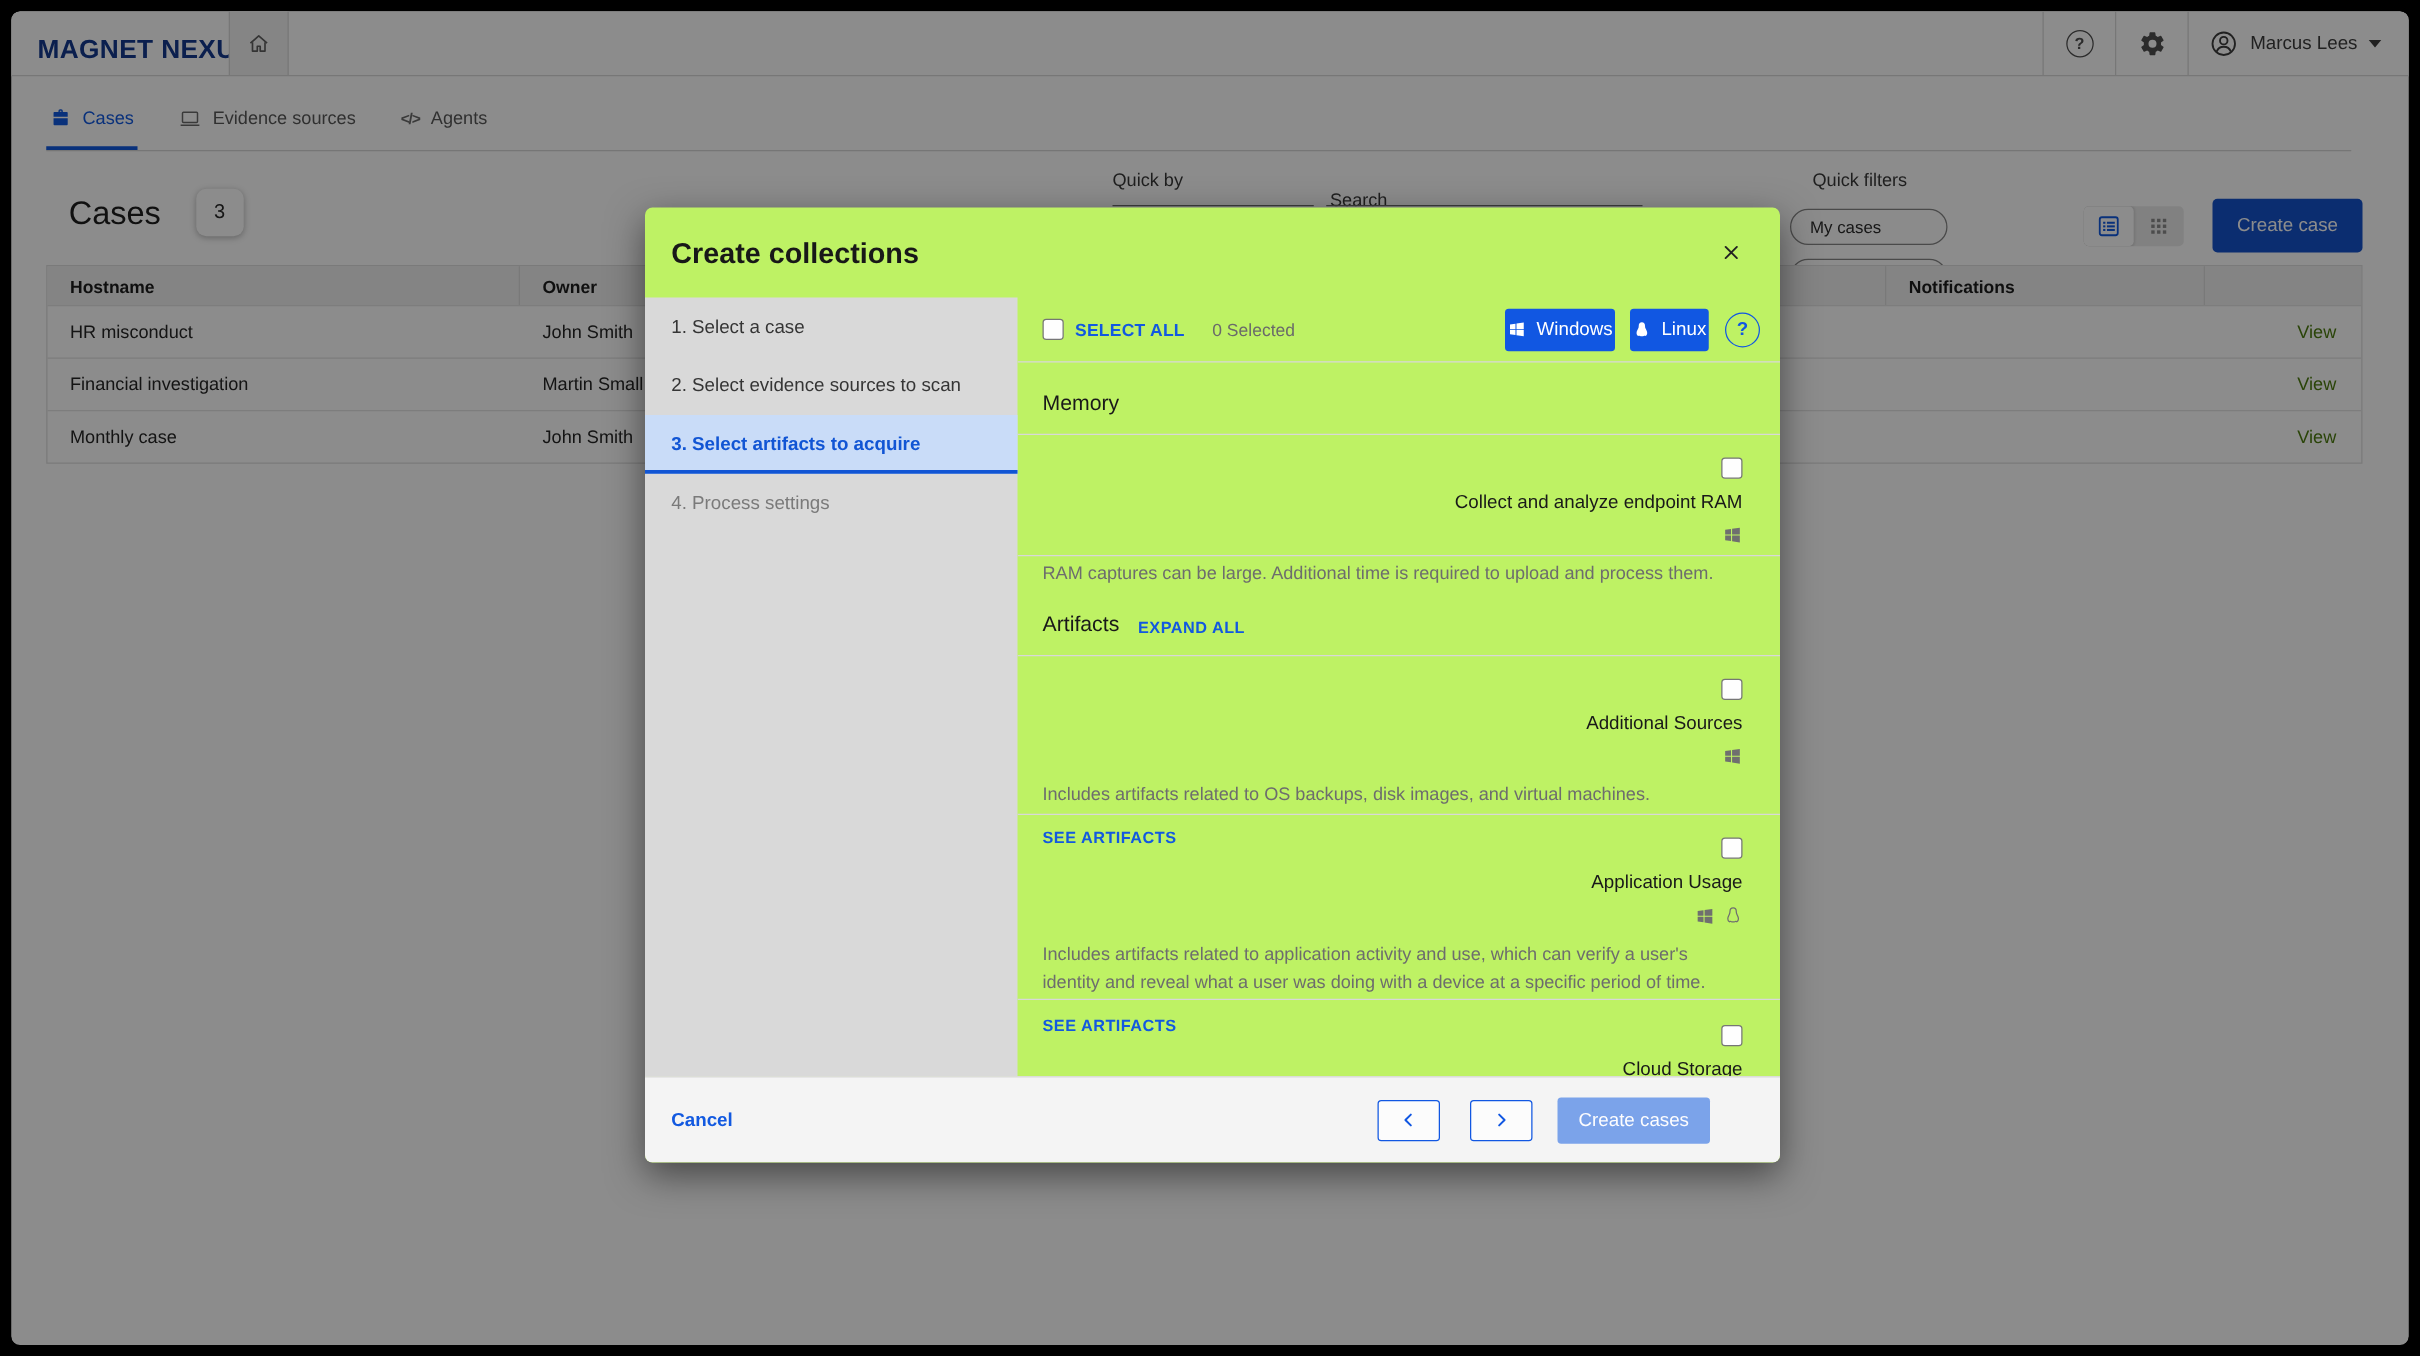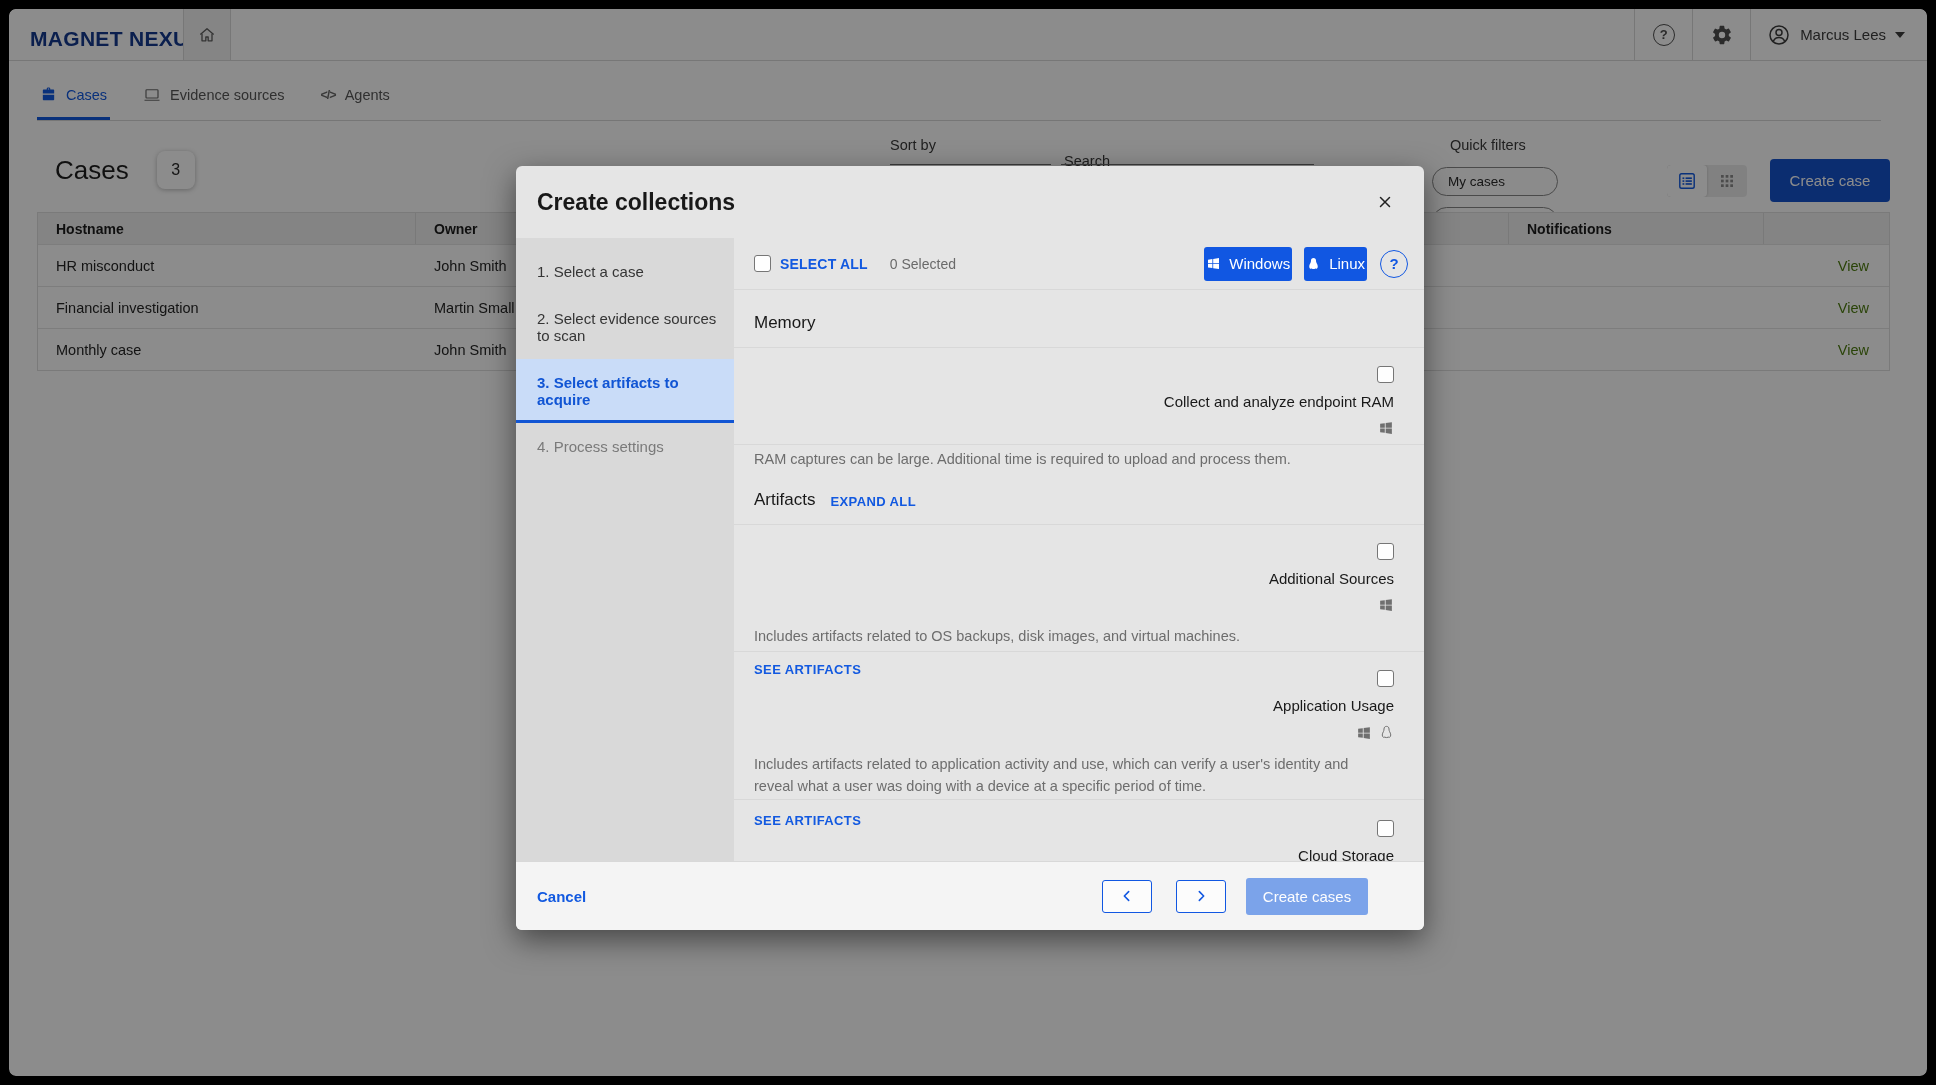--- a/index.html
+++ b/index.html
@@ -49,26 +49,26 @@
   .t-head > div:last-child { border-right:none; }
   .t-row { height:42px; border-top:1px solid #e4e4e4; font-size:14.5px; color:#262626; }
   .t-row > div { padding-left:18px; }
   .t-row .cell-action { text-align:right; padding-right:20px; }
   .view-link { color:#4d7c0f; text-decoration:none; font-size:14.5px; cursor:pointer; }
 
   
   .dim { position:absolute; inset:0; background:rgba(0,0,0,0.45); z-index:10; }
 
   
-  .modal { position:absolute; left:507px; top:157px; width:908px; height:764px; background:#e5e5e5; border-radius:6px; box-shadow:0 10px 30px rgba(0,0,0,.5); z-index:20; display:flex; flex-direction:column; overflow:hidden; }
+  .modal { position:absolute; left:507px; top:157px; width:908px; height:764px; background:#bef264; border-radius:6px; box-shadow:0 10px 30px rgba(0,0,0,.5); z-index:20; display:flex; flex-direction:column; overflow:hidden; }
   .m-header { height:72px; display:flex; align-items:center; padding:0 28px 0 21px; flex:none; }
   .m-title { font-size:23px; font-weight:700; color:#181818; }
   .m-close { margin-left:auto; background:none; border:none; color:#222; cursor:pointer; display:flex; padding:2px; }
   .m-body { flex:1; display:flex; min-height:0; }
-  .m-sidebar { width:218px; flex:none; background:#d9d9d9; padding-top:10px; }
+  .m-sidebar { width:298px; flex:none; background:#d9d9d9; }
   .step { padding:15px 12px 15px 21px; font-size:15px; color:#353535; cursor:pointer; }
   .step.muted { color:#7a7a7a; }
   .step.active { background:#c9dcf8; color:#1155d4; font-weight:700; border-bottom:3px solid #1155d4; padding-bottom:12px; }
   .m-content { flex:1; display:flex; flex-direction:column; overflow:hidden; }
   .c-row { border-bottom:1px solid #d8d8d8; flex:none; }
   .row-selectbar { height:52px; display:flex; align-items:center; padding:0 16px 0 20px; }
   .checkbox { width:17px; height:17px; border:1.6px solid #767676; border-radius:3px; background:#fefefe; flex:none; cursor:pointer; }
   .select-all { font-size:14px; font-weight:700; color:#1259e0; margin-left:9px; letter-spacing:.2px; cursor:pointer; }
   .sel-count { font-size:14px; color:#6a6a6a; margin-left:22px; }
   .os-btn { height:34px; display:flex; align-items:center; gap:8px; padding:0 2px; background:#1157e2; color:#fff; border:none; border-radius:3px; font-size:15px; font-family:inherit; cursor:pointer; }
@@ -166,21 +166,21 @@
         <span class="t-ic code-glyph">&lt;/&gt;</span>
         <span>Agents</span>
       </div>
     </div>
 
     <div class="page-title-wrap">
       <div class="page-title">Cases</div>
       <div class="count-badge">3</div>
     </div>
 
-    <div class="field-label" style="left:881px; top:128px;">Sort by</div>
+    <div class="field-label" style="left:881px; top:128px;">Quick by</div>
     <input class="underline-input" style="left: 881px; top: 133px; width: 161px;">
     <div class="field-label" style="left:1055px; top:144px;">Search</div>
     <input class="underline-input" style="left: 1052px; top: 133px; width: 253px;">
     <div class="field-label" style="left:1441px; top:128px;">Quick filters</div>
 
     <div class="chips">
       <div class="chip">My cases</div>
       <div class="chip">Shared with me</div>
     </div>
 

